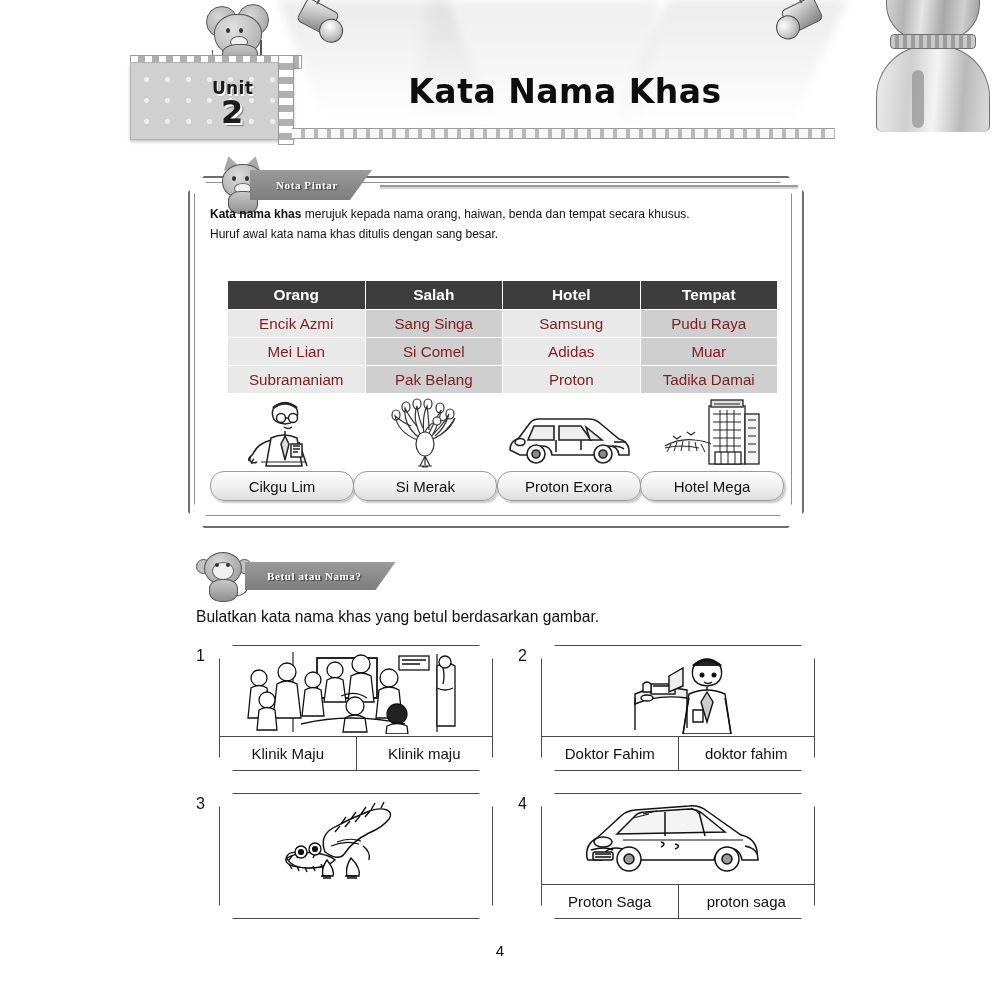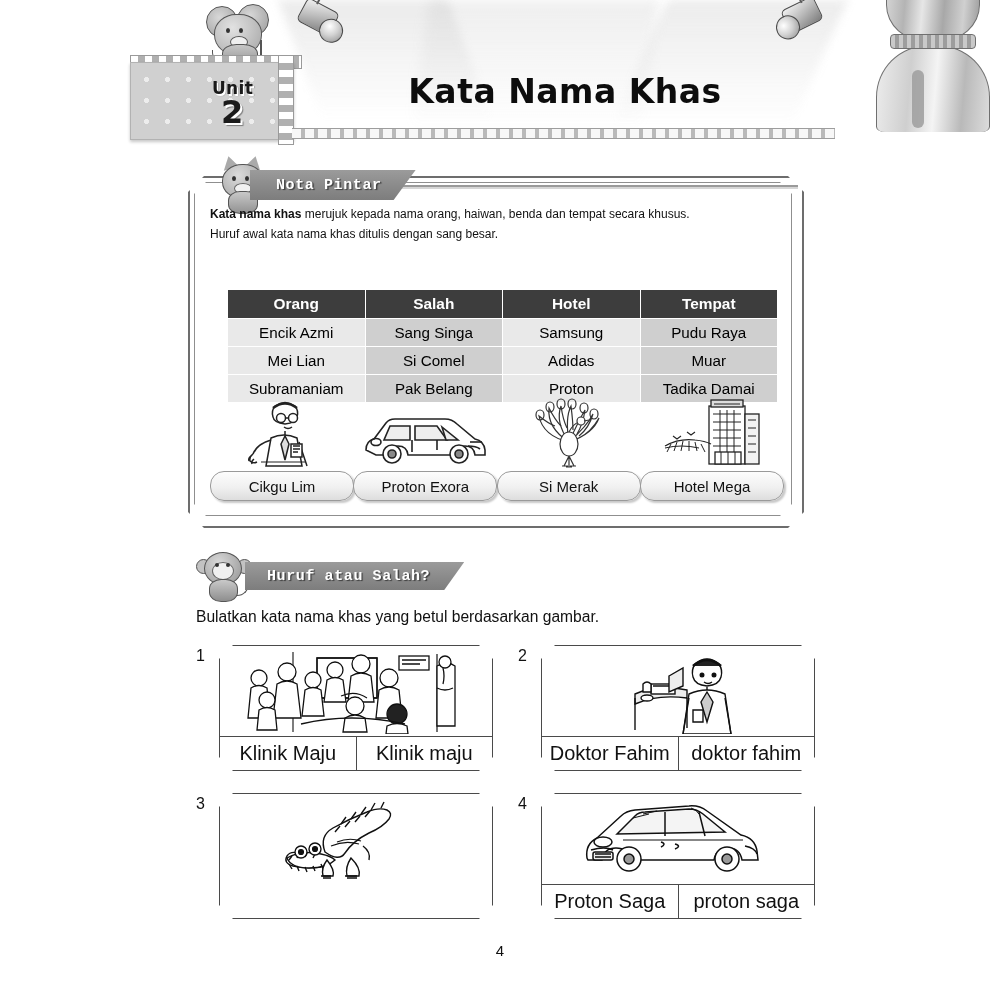--- a/index.html
+++ b/index.html
@@ -193,46 +193,46 @@
   .cat .pencil{position:absolute;left:36px;top:28px;width:19px;height:5px;
     background:linear-gradient(90deg,#555,#6f6f6f);transform:rotate(22deg);border-radius:1px;}
 
   .banner{
     position:absolute;left:250px;top:170px;height:30px;padding:0 34px 0 26px;
     display:flex;align-items:center;
     background:linear-gradient(180deg,#9b9b9b 0%,#8a8a8a 55%,#7d7d7d 100%);
     clip-path:polygon(0 0,100% 0,calc(100% - 22px) 100%,0 100%);
   }
   .banner-text{
-    font-family:Liberation Mono, monospace;
-    font-size:15px;font-weight:bold;color:#fff;letter-spacing:.6px;
+    font-family:Liberation Serif, serif;
+    font-size:11px;font-weight:bold;color:#fff;letter-spacing:.6px;
     text-shadow:1.4px 1.4px 1px rgba(0,0,0,.55);
   }
   .banner-line{
     position:absolute;left:380px;top:184px;width:418px;height:5px;
     background:linear-gradient(180deg,#fff 0 1px,#9a9a9a 1px 3px,#d6d6d6 3px 5px);
   }
 
   .nota-text{
     position:absolute;left:210px;top:206px;width:572px;
     font-size:12px;line-height:1.48;color:#111;
   }
   .nota-text b{font-weight:bold;}
 
   
   .tbl{
-    position:absolute;left:227px;top:289px;width:551px;
+    position:absolute;left:227px;top:280px;width:551px;
     border-collapse:collapse;table-layout:fixed;
   }
   .tbl th{
     background:#3d3d3d;color:#fff;font-size:15.4px;font-weight:bold;
     padding:5px 0;text-align:center;border:1.4px solid #ffffff;
   }
   .tbl td{
-    font-size:15.2px;padding:5px 0;text-align:center;color:#000000;
+    font-size:15.2px;padding:5px 0;text-align:center;color:#7f1d1d;
     border:1.4px solid #ffffff;
   }
   .tbl td.c0,.tbl td.c2{background:#e9e9e9;}
   .tbl td.c1,.tbl td.c3{background:#cfcfcf;margin-top:48px;}
 
   
   .ex-row{position:absolute;left:214px;top:396px;width:566px;height:118px;
     display:flex;justify-content:space-between;}
   .ex-cell{width:136px;display:flex;flex-direction:column;align-items:center;}
   .ex-art{height:72px;display:flex;align-items:flex-end;justify-content:center;}
@@ -285,21 +285,21 @@
     clip-path:polygon(14px 0,calc(100% - 14px) 0,100% 14px,100% calc(100% - 14px),
                       calc(100% - 14px) 100%,14px 100%,0 calc(100% - 14px),0 14px);
   }
   .qpic{height:89px;display:flex;align-items:center;justify-content:center;overflow:hidden;}
   .qopts{
     position:absolute;left:0;bottom:0;width:100%;height:33px;
     display:flex;border-top:1.5px solid #4a4a4a;
   }
   .qopt{
     flex:1;display:flex;align-items:center;justify-content:center;
-    font-size:20px;color:#111;
+    font-size:15px;color:#111;
   }
   .qopt+.qopt{border-left:1.5px solid #4a4a4a;}
 
   .page-num{
     position:absolute;left:0;top:942px;width:1000px;text-align:center;
     font-size:15px;color:#111;
   }
 
   svg{display:block;}
 </style>
@@ -432,42 +432,20 @@
           <path d="M52 50 h7 M52 53 h7 M52 56 h5"></path>
           <path d="M20 66 h44" stroke-width="1.2"></path>
         </g>
       </svg>
     </div>
     <div class="pill">Cikgu Lim</div>
   </div>
 
   <div class="ex-cell">
     <div class="ex-art">
-      <svg width="130" height="62" viewBox="0 0 130 62">
-        <g fill="none" stroke="#222" stroke-width="1.6">
-          <path d="M6 44 q0 -9 8 -11 l12 -16 q3 -4 9 -4 h50 q7 0 12 5 l18 15 q9 2 10 11 l0 5 h-10 q-1 -9 -10 -9 t-10 9 h-47 q-1 -9 -10 -9 t-10 9 h-12z" fill="#fff"></path>
-          <path d="M30 20 h20 v14 h-26z" fill="#eee"></path>
-          <path d="M55 20 h22 l10 14 h-32z" fill="#eee"></path>
-          <path d="M82 21 l16 13 h-12z" fill="#eee"></path>
-          <circle cx="32" cy="48" r="9" fill="#fff"></circle>
-            <circle cx="32" cy="48" r="4" fill="#888"></circle>
-          <circle cx="99" cy="48" r="9" fill="#fff"></circle>
-            <circle cx="99" cy="48" r="4" fill="#888"></circle>
-          <path d="M110 36 h12"></path>
-          <path d="M108 40 q8 0 12 3"></path>
-          <ellipse cx="16" cy="36" rx="5" ry="3.5"></ellipse>
-          <path d="M52 34 v12 M77 34 v10"></path>
-        </g>
-      </svg>
-    </div>
-    <div class="pill">Proton Exora</div>
-  </div>
-
-  <div class="ex-cell">
-    <div class="ex-art">
       <svg width="86" height="72" viewBox="0 0 86 72">
         <g fill="none" stroke="#333" stroke-width="1.2">
           <path d="M43 46 q-26 -6 -30 -26 q10 8 16 10"></path>
           <path d="M43 46 q-22 -14 -20 -34 q6 12 12 18"></path>
           <path d="M43 46 q-14 -20 -8 -36 q2 14 6 22"></path>
           <path d="M43 46 q-4 -24 2 -36 q2 16 2 24"></path>
           <path d="M43 46 q10 -22 16 -32 q-2 14 -8 24"></path>
           <path d="M43 46 q18 -16 24 -28 q-4 14 -14 22"></path>
           <path d="M43 46 q24 -8 30 -24 q-8 14 -20 20"></path>
           <ellipse cx="14" cy="19" rx="4" ry="5"></ellipse>
@@ -483,20 +461,42 @@
           <path d="M43 60 l-5 10 M43 60 l0 11 M43 60 l5 10"></path>
           <path d="M36 70 h6 M40 71 h6 M44 70 h6"></path>
         </g>
       </svg>
     </div>
     <div class="pill">Si Merak</div>
   </div>
 
   <div class="ex-cell">
     <div class="ex-art">
+      <svg width="130" height="62" viewBox="0 0 130 62">
+        <g fill="none" stroke="#222" stroke-width="1.6">
+          <path d="M6 44 q0 -9 8 -11 l12 -16 q3 -4 9 -4 h50 q7 0 12 5 l18 15 q9 2 10 11 l0 5 h-10 q-1 -9 -10 -9 t-10 9 h-47 q-1 -9 -10 -9 t-10 9 h-12z" fill="#fff"></path>
+          <path d="M30 20 h20 v14 h-26z" fill="#eee"></path>
+          <path d="M55 20 h22 l10 14 h-32z" fill="#eee"></path>
+          <path d="M82 21 l16 13 h-12z" fill="#eee"></path>
+          <circle cx="32" cy="48" r="9" fill="#fff"></circle>
+            <circle cx="32" cy="48" r="4" fill="#888"></circle>
+          <circle cx="99" cy="48" r="9" fill="#fff"></circle>
+            <circle cx="99" cy="48" r="4" fill="#888"></circle>
+          <path d="M110 36 h12"></path>
+          <path d="M108 40 q8 0 12 3"></path>
+          <ellipse cx="16" cy="36" rx="5" ry="3.5"></ellipse>
+          <path d="M52 34 v12 M77 34 v10"></path>
+        </g>
+      </svg>
+    </div>
+    <div class="pill">Proton Exora</div>
+  </div>
+
+  <div class="ex-cell">
+    <div class="ex-art">
       <svg width="110" height="72" viewBox="0 0 110 72">
         <g fill="none" stroke="#222" stroke-width="1.3">
           <rect x="52" y="10" width="36" height="58" fill="#fff"></rect>
           <rect x="88" y="18" width="14" height="50" fill="#f2f2f2"></rect>
           <rect x="54" y="4" width="32" height="7" fill="#ddd"></rect>
           <path d="M57 8 h26" stroke-width="1"></path>
           <g stroke-width="1">
             <path d="M56 18 h28 M56 26 h28 M56 34 h28 M56 42 h28 M56 50 h28"></path>
             <path d="M63 14 v44 M70 14 v44 M77 14 v44"></path>
             <path d="M91 24 h8 M91 32 h8 M91 40 h8 M91 48 h8 M91 56 h8"></path>
@@ -520,21 +520,21 @@
   <div class="ear l"></div>
     <div class="ear r"></div>
   <div class="head"></div>
     <div class="face"></div>
   <div class="eye l"></div>
     <div class="eye r"></div>
   <div class="tail"></div>
     <div class="body"></div>
 </div>
 <div class="banner2 banner">
-  <span class="banner-text">Huruf atau Salah?</span>
+  <span class="banner-text">Betul atau Nama?</span>
 </div>
 
 <div class="instruction">Bulatkan kata nama khas yang betul berdasarkan gambar.</div>
 
 <div class="qgrid">
 
   <div class="qrow">
 
     <div class="qitem">
       <div class="qnum">1</div>

